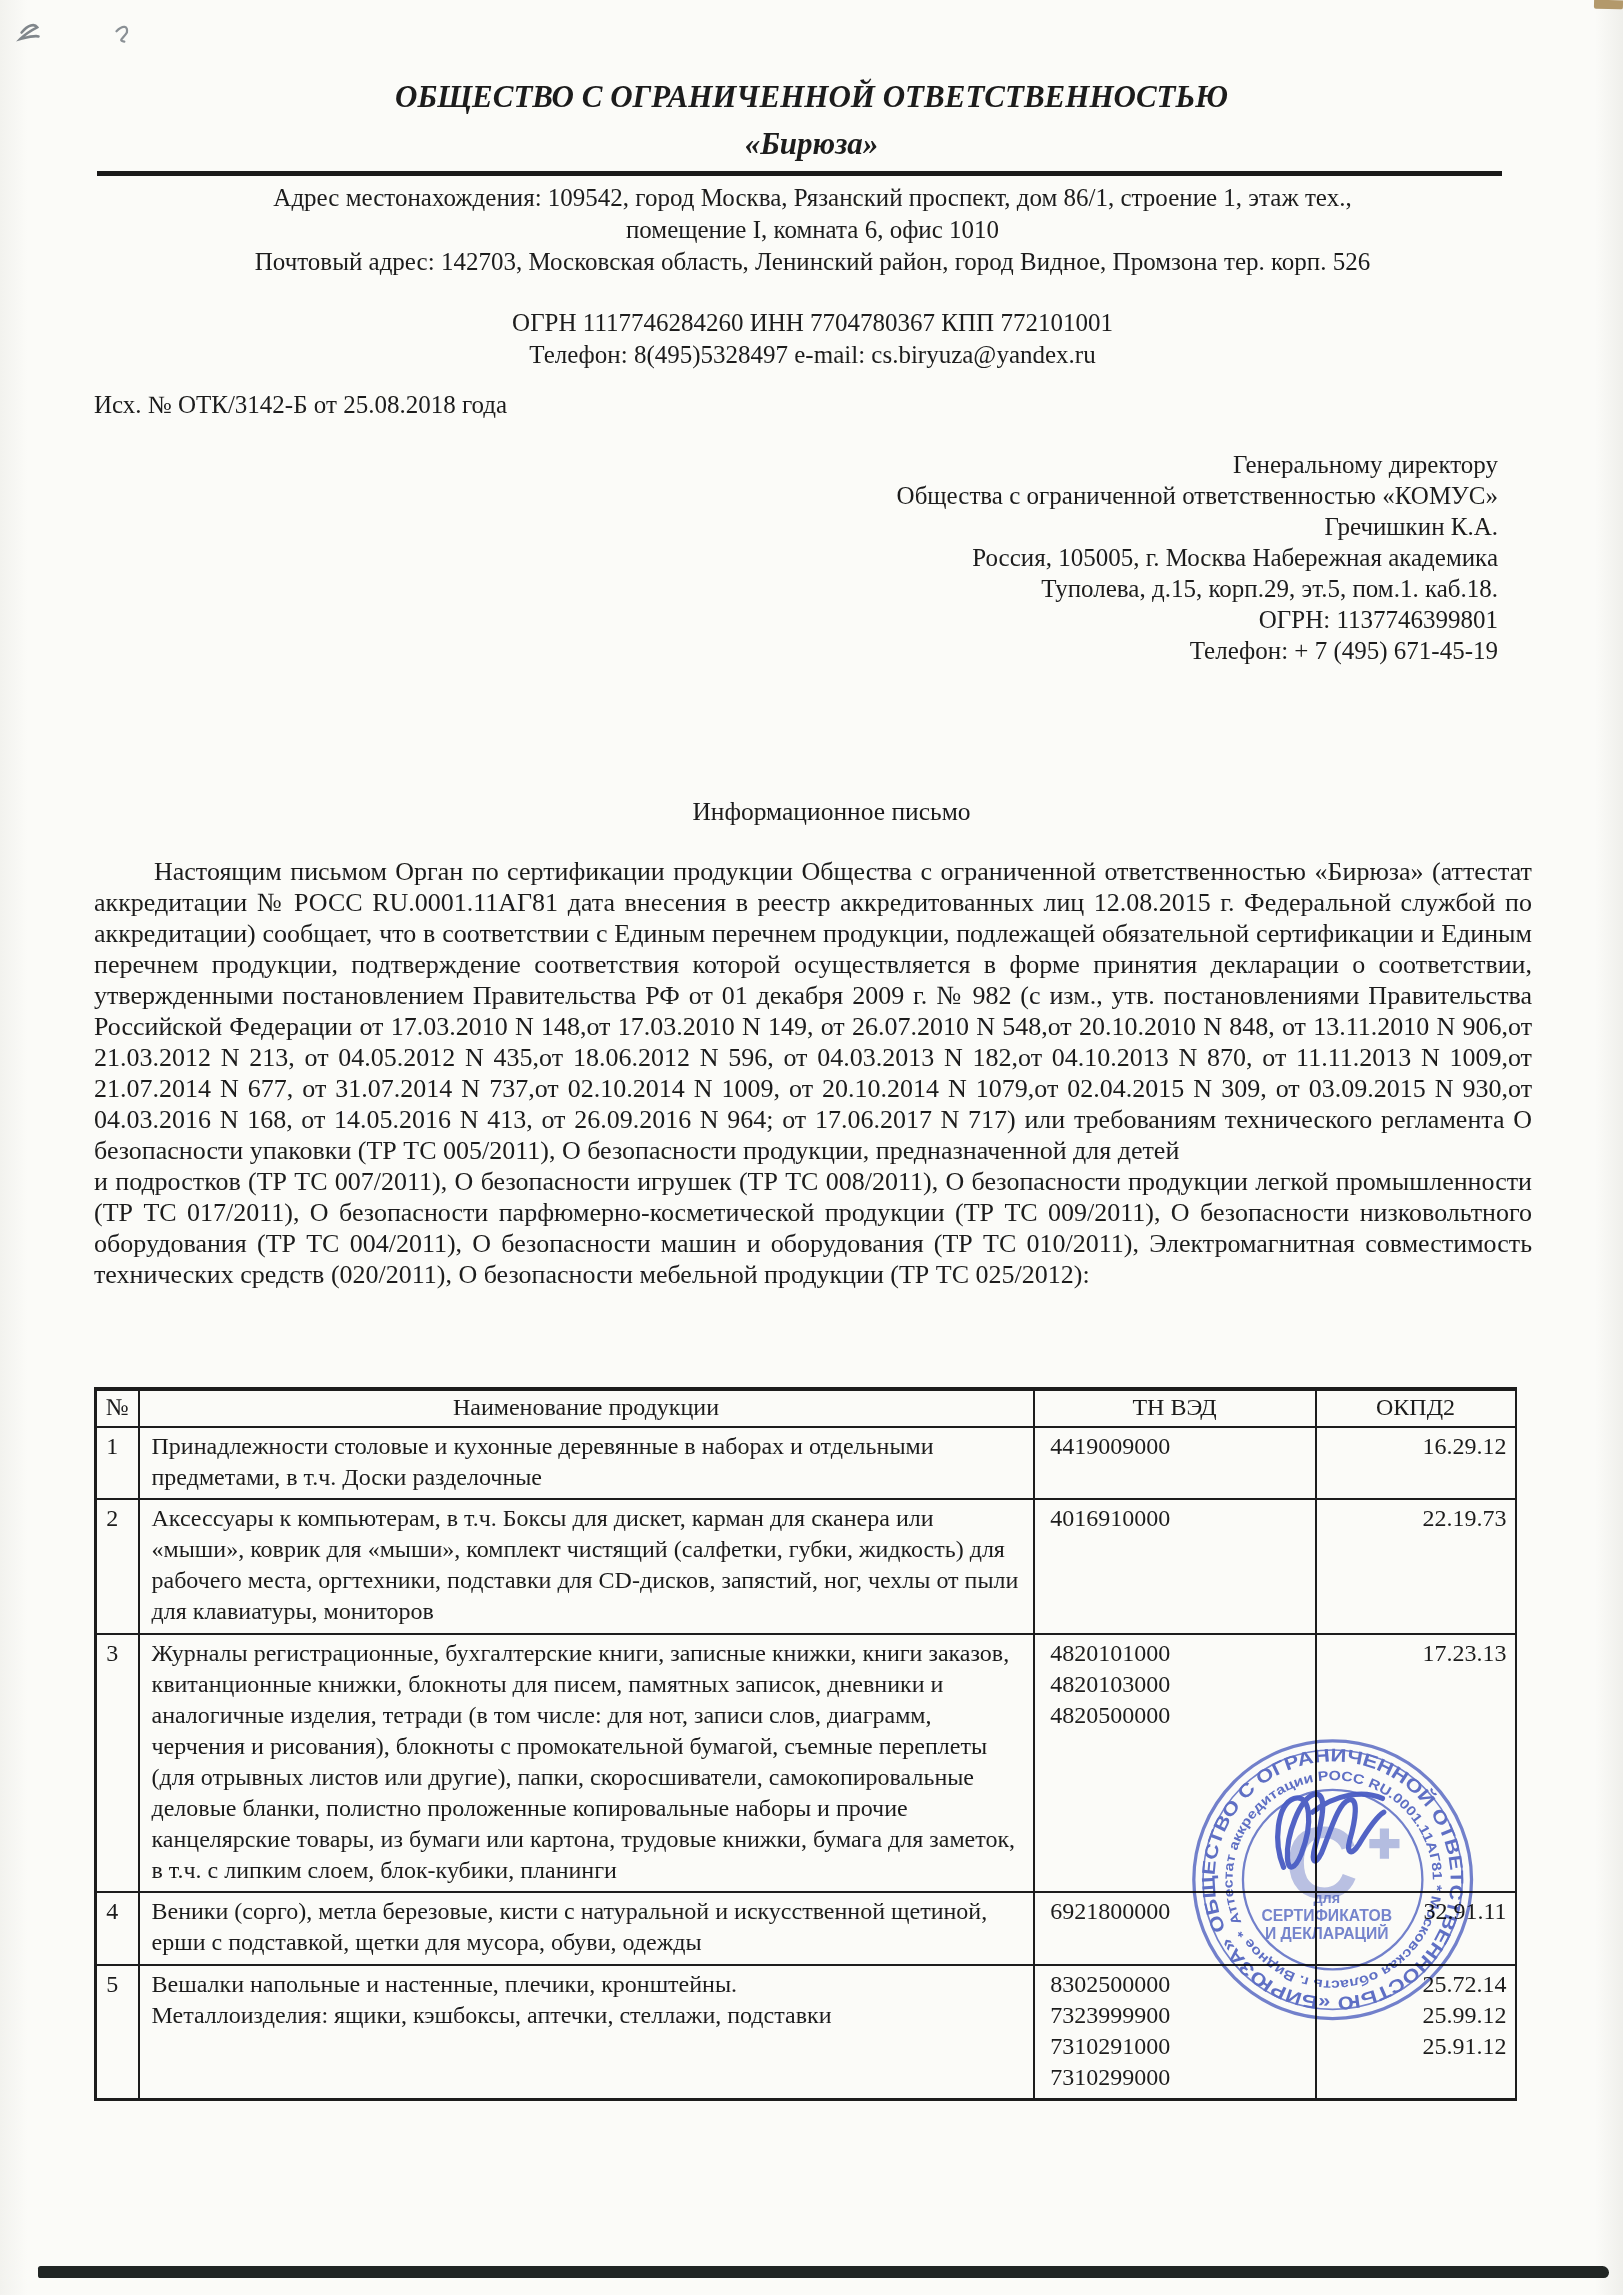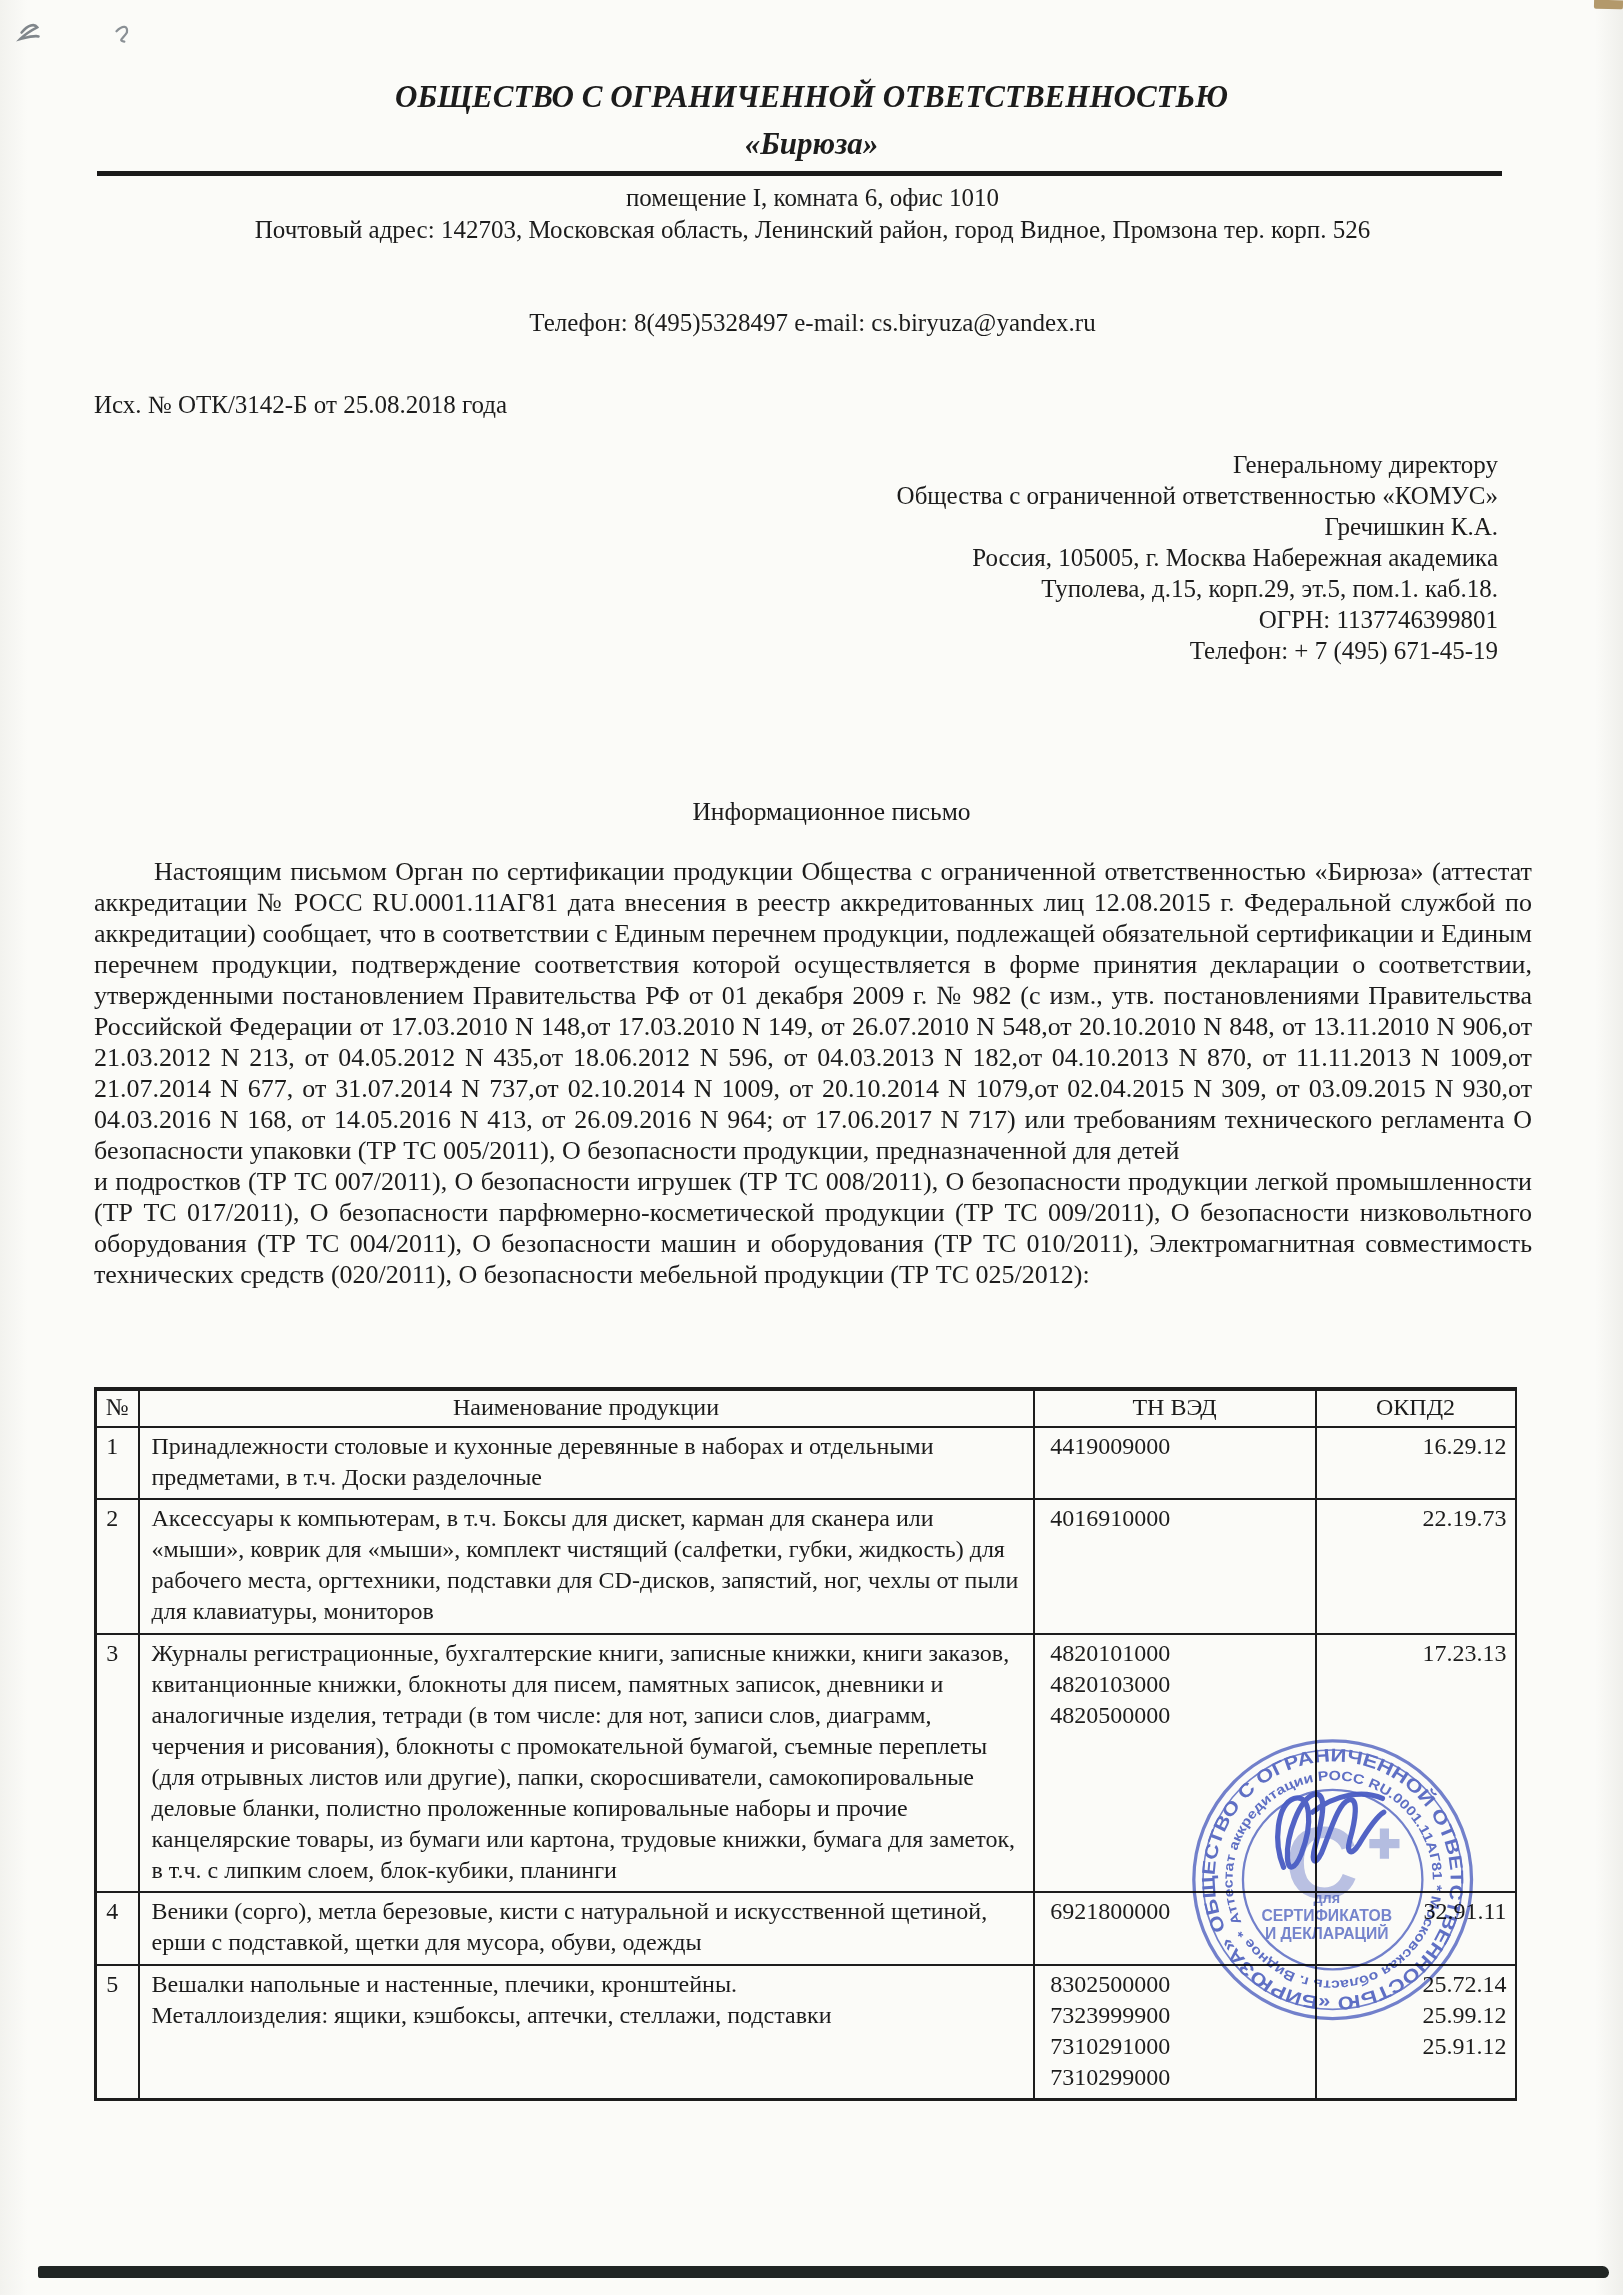--- a/index.html
+++ b/index.html
@@ -51,25 +51,27 @@
     <path d="M14 30 C 24 18 34 16 38 22 C 30 26 18 34 12 40 C 20 38 34 34 40 36" stroke="#80868b" fill="none" stroke-width="4" stroke-linecap="round"></path>
     <path d="M160 28 C 170 18 178 20 176 30 C 170 40 162 42 172 44" stroke="#8a9095" fill="none" stroke-width="3.5" stroke-linecap="round"></path>
   </svg>
   <div class="tan-mark"></div>
 
   <div class="org-line l2">«Бирюза»</div>
   <div class="org-line l1">ОБЩЕСТВО С ОГРАНИЧЕННОЙ ОТВЕТСТВЕННОСТЬЮ</div>
   <div class="head-rule"></div>
 
   <div class="addr-block">
+    <div>Адрес местонахождения: 109542, город Москва, Рязанский проспект, дом 86/1, строение 1, этаж тех.,</div>
     <div>помещение I, комната 6, офис 1010</div>
     <div>Почтовый адрес: 142703, Московская область, Ленинский район, город Видное, Промзона тер. корп. 526</div>
   </div>
 
   <div class="reg-block">
+    <div>ОГРН 1117746284260 ИНН 7704780367 КПП 772101001</div>
     <div>Телефон: 8(495)5328497 e-mail: cs.biryuza@yandex.ru</div>
   </div>
 
   <div class="outgoing">Исх. № ОТК/3142-Б от 25.08.2018 года</div>
 
   <div class="recipient">
       <div>Генеральному директору</div>
       <div>Общества с ограниченной ответственностью «КОМУС»</div>
       <div>Гречишкин К.А.</div>
       <div>Россия, 105005, г. Москва Набережная академика</div>

